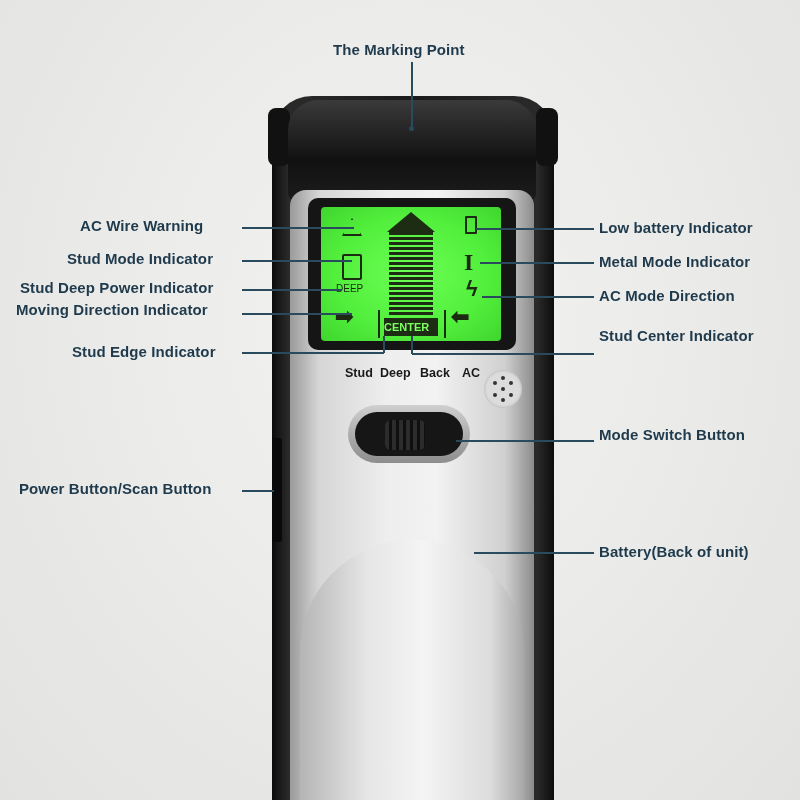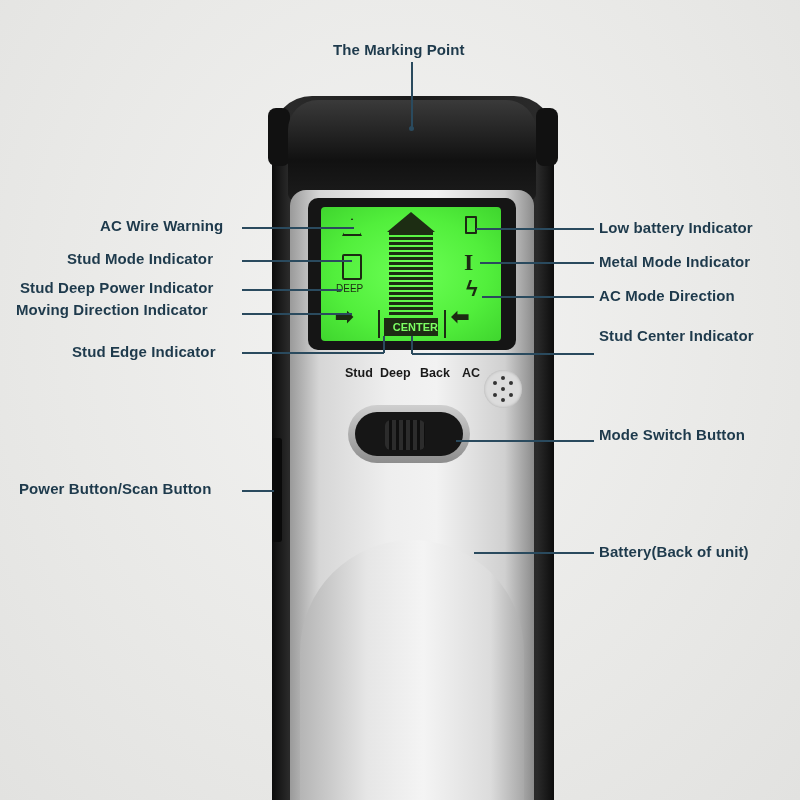--- a/index.html
+++ b/index.html
@@ -20,21 +20,21 @@
     background:linear-gradient(90deg,#9a9a9a 0%,#d6d6d6 12%,#eeeeee 40%,#f2f2f2 60%,#d0d0d0 88%,#8c8c8c 100%);}
   .silver-bottom{position:absolute;left:300px;top:540px;width:224px;height:260px;border-radius:112px 112px 0 0;
     background:linear-gradient(90deg,#b5b5b5 0%,#e6e6e6 30%,#f4f4f4 55%,#dcdcdc 85%,#a8a8a8 100%);}
   .screen-bezel{position:absolute;left:308px;top:198px;width:208px;height:152px;border-radius:10px;background:#151515;}
   .lcd{position:absolute;left:321px;top:207px;width:180px;height:134px;border-radius:4px;
     background:radial-gradient(ellipse at 50% 50%, #6cff55 0%, #52ef3c 60%, #3fd52e 100%);}
   .lcd-icon{position:absolute;color:#1c2a12;font-weight:bold;}
   .bars{position:absolute;left:389px;top:232px;width:44px;height:84px;
     background:repeating-linear-gradient(180deg,#1d2d13 0 3px,transparent 3px 5px);}
   .arrow-top{position:absolute;left:387px;top:212px;width:0;height:0;border-left:24px solid transparent;border-right:24px solid transparent;border-bottom:20px solid #1d2d13;}
-  .center-box{position:absolute;left:384px;top:318px;width:54px;height:18px;background:#1d2d13;color:#7cff63;font-size:11px;font-weight:bold;text-align:right;line-height:18px;}
+  .center-box{position:absolute;left:384px;top:318px;width:54px;height:18px;background:#1d2d13;color:#7cff63;font-size:11px;font-weight:bold;text-align:left;line-height:18px;}
   .sep{position:absolute;width:2px;height:28px;background:#1d2d13;}
   .mode-labels{position:absolute;top:366px;font-size:12.5px;font-weight:bold;color:#1a1a1a;}
   .switch-well{position:absolute;left:348px;top:405px;width:122px;height:58px;border-radius:29px;
     background:linear-gradient(180deg,#cfcfcf,#8d8d8d);}
   .switch{position:absolute;left:355px;top:412px;width:108px;height:44px;border-radius:22px;background:#161616;}
   .switch-knob{position:absolute;left:385px;top:420px;width:40px;height:30px;border-radius:6px;
     background:repeating-linear-gradient(90deg,#2c2c2c 0 4px,#0f0f0f 4px 7px);}
   .speaker{position:absolute;left:484px;top:370px;width:38px;height:38px;border-radius:50%;background:#dcdcdc;box-shadow:inset 0 0 3px #aaa;}
   .hole{position:absolute;width:4px;height:4px;border-radius:50%;background:#333;}
   .side-btn{position:absolute;left:272px;top:438px;width:10px;height:104px;border-radius:3px;background:#0a0a0a;}
@@ -80,21 +80,21 @@
   <span class="hole" style="left:17px;top:17px"></span>
     <span class="hole" style="left:9px;top:23px"></span>
     <span class="hole" style="left:25px;top:23px"></span>
   <span class="hole" style="left:17px;top:28px"></span>
 </div>
 
 <div class="label" style="left:333px;top:41px">The Marking Point</div>
 <div class="vline" style="left:411px;top:62px;height:66px"></div>
 <div class="dot" style="left:409px;top:126px"></div>
 
-<div class="label" style="left:100px;top:217px">AC Wire Warning</div>
+<div class="label" style="left:80px;top:217px">AC Wire Warning</div>
 <div class="line" style="left:242px;top:227px;width:112px"></div>
 <div class="label" style="left:67px;top:250px">Stud Mode Indicator</div>
 <div class="line" style="left:242px;top:260px;width:110px"></div>
 <div class="label" style="left:20px;top:279px">Stud Deep Power Indicator</div>
 <div class="line" style="left:242px;top:289px;width:100px"></div>
 <div class="label" style="left:16px;top:301px">Moving Direction Indicator</div>
 <div class="line" style="left:242px;top:313px;width:110px"></div>
 <div class="label" style="left:72px;top:343px">Stud Edge Indicator</div>
 <div class="line" style="left:242px;top:352px;width:142px"></div>
 <div class="vline" style="left:383px;top:336px;height:17px"></div>

